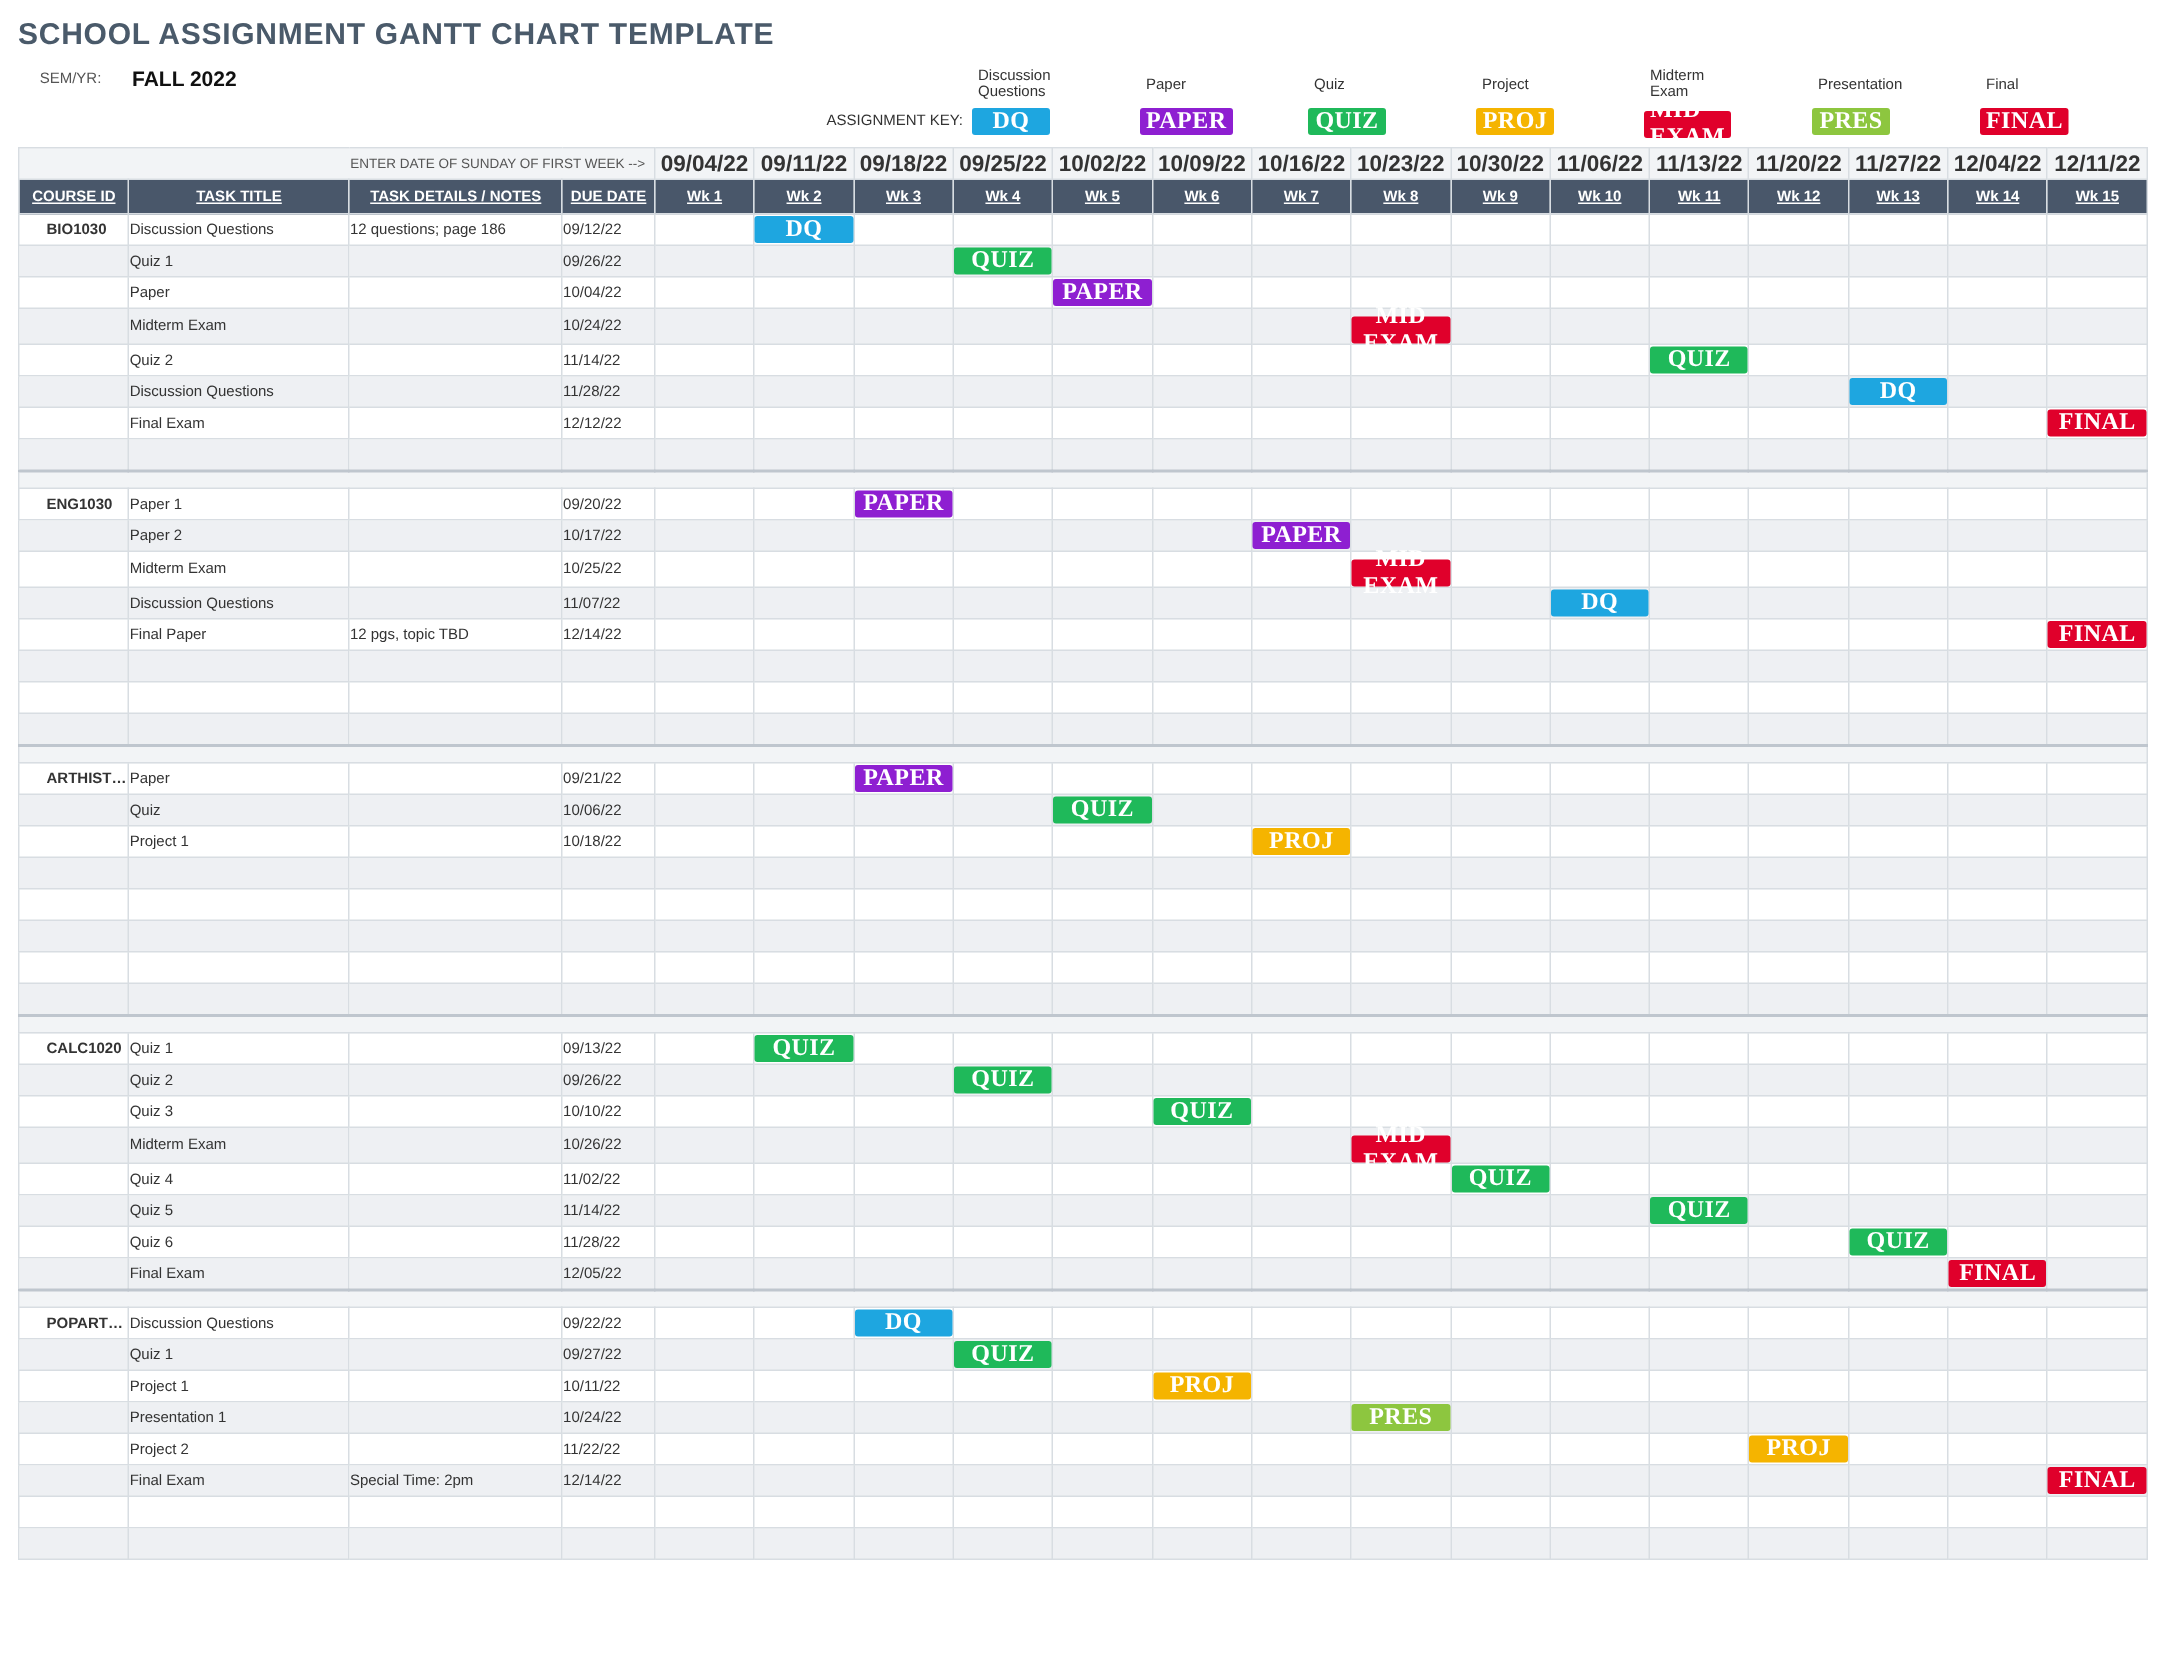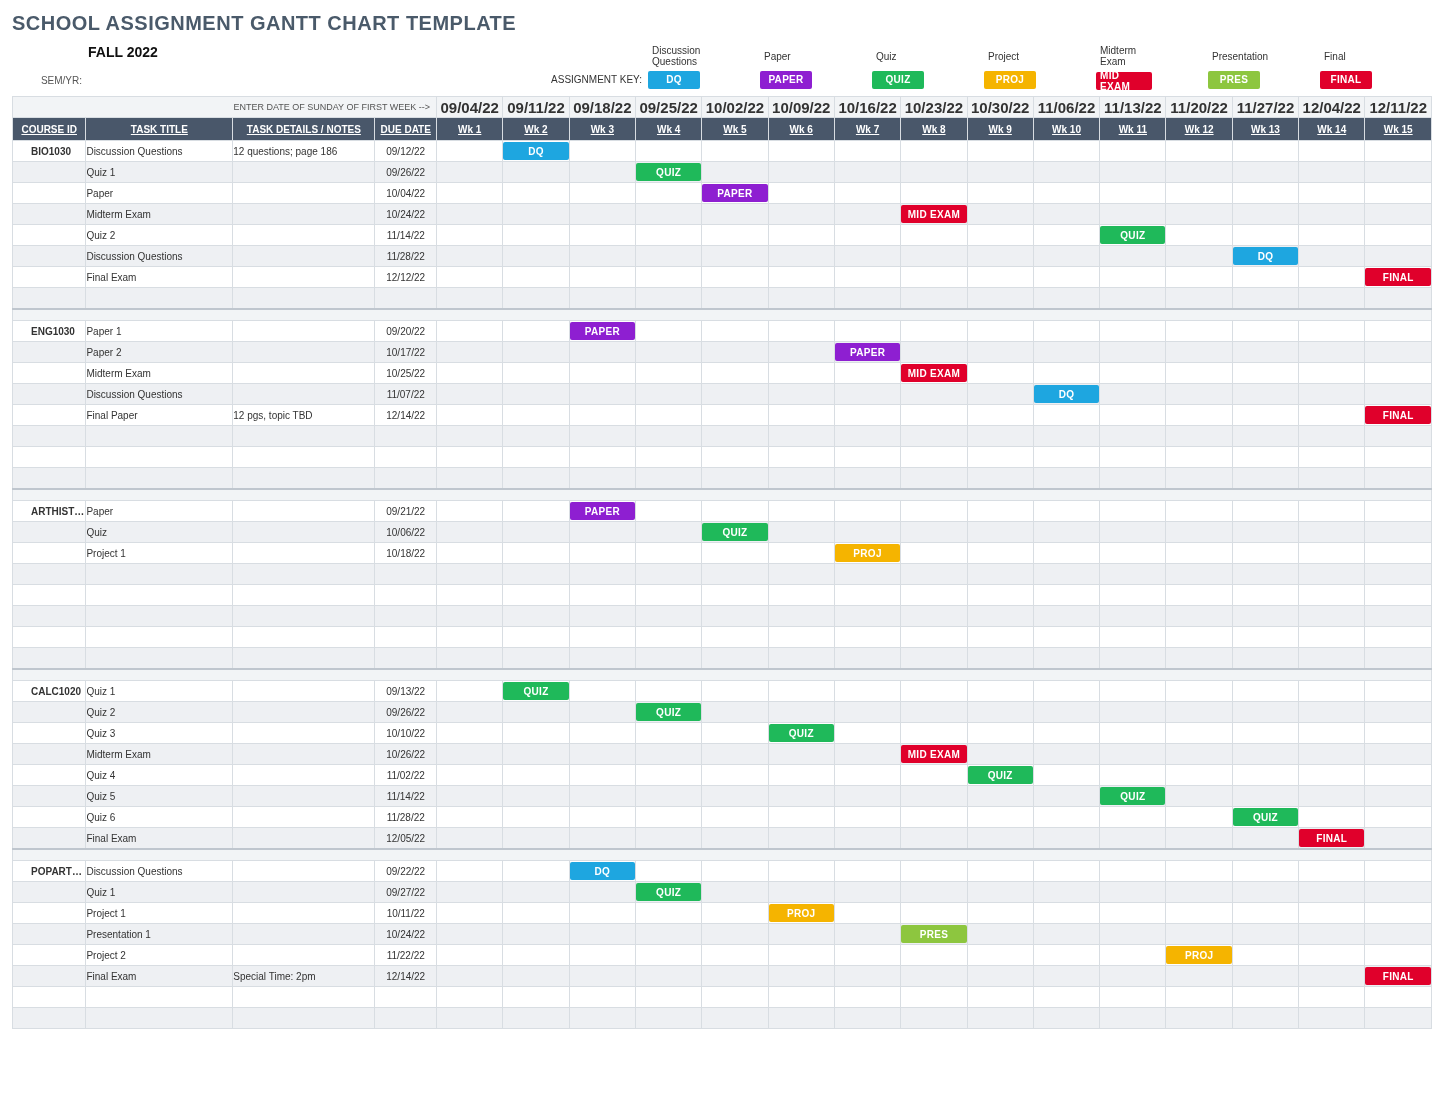--- a/index.html
+++ b/index.html
@@ -18,25 +18,24 @@
     margin-bottom: 8px;
   }
   .meta-row {
     display: flex;
     align-items: flex-start;
     gap: 6px;
     margin-bottom: 4px;
   }
   .sem-label {
     width: 70px;
-    text-align: right;
+    text-align: center;
     font-size: 10px;
     color: #555;
     padding-top: 4px;
-    margin-top: 28px;
   }
   .sem-value {
     font-weight: 800;
     font-size: 14px;
     color: #111;
     padding-top: 1px;
   }
   .key-block {
     margin-left: auto;
     display: grid;
@@ -61,23 +60,24 @@
   .tag {
     display: inline-flex;
     align-items: center;
     justify-content: center;
     height: 18px;
     min-width: 52px;
     padding: 0 4px;
     border-radius: 2px;
     color: #fff;
     font-weight: 700;
-    font-size: 10px;
+    font-size: 16px;
     letter-spacing: .3px;
     box-sizing: border-box;
+    font-family: Liberation Serif, serif;
   }
   .tag.dq      { background: #1ea6e0; }
   .tag.paper   { background: #8e1fd1; }
   .tag.quiz    { background: #1fb95a; }
   .tag.proj    { background: #f5b400; }
   .tag.midexam { background: #e0002b; }
   .tag.pres    { background: #8dc63f; }
   .tag.final   { background: #e0002b; }
 
   .grid {
@@ -117,21 +117,21 @@
     font-size: 9px;
     color: #555;
   }
   .col-course  { width: 62px; }
   .col-task    { width: 124px; }
   .col-notes   { width: 120px; }
   .col-due     { width: 52px; }
   .col-wk      { width: 56px; }
   .cell-text { padding: 0 5px; font-size: 10px; text-align: left; white-space: nowrap; overflow: hidden; text-overflow: ellipsis; }
   .cell-text.bold { font-weight: 800; padding-left: 18px; }
-  .cell-center { text-align: center; font-size: 10px; }
+  .cell-center { text-align: left; font-size: 10px; }
   .wk-cell { text-align: center; }
   .wk-cell .tag { min-width: 52px; width: 100%; height: 18px; }
   .spacer-row td { height: 10px; background: #f2f4f6; }
   .section-gap td { border-top: 2px solid #bfc6ce; }
 </style>
 </head>
 <body>
 
 <div class="title">SCHOOL ASSIGNMENT GANTT CHART TEMPLATE</div>
 

